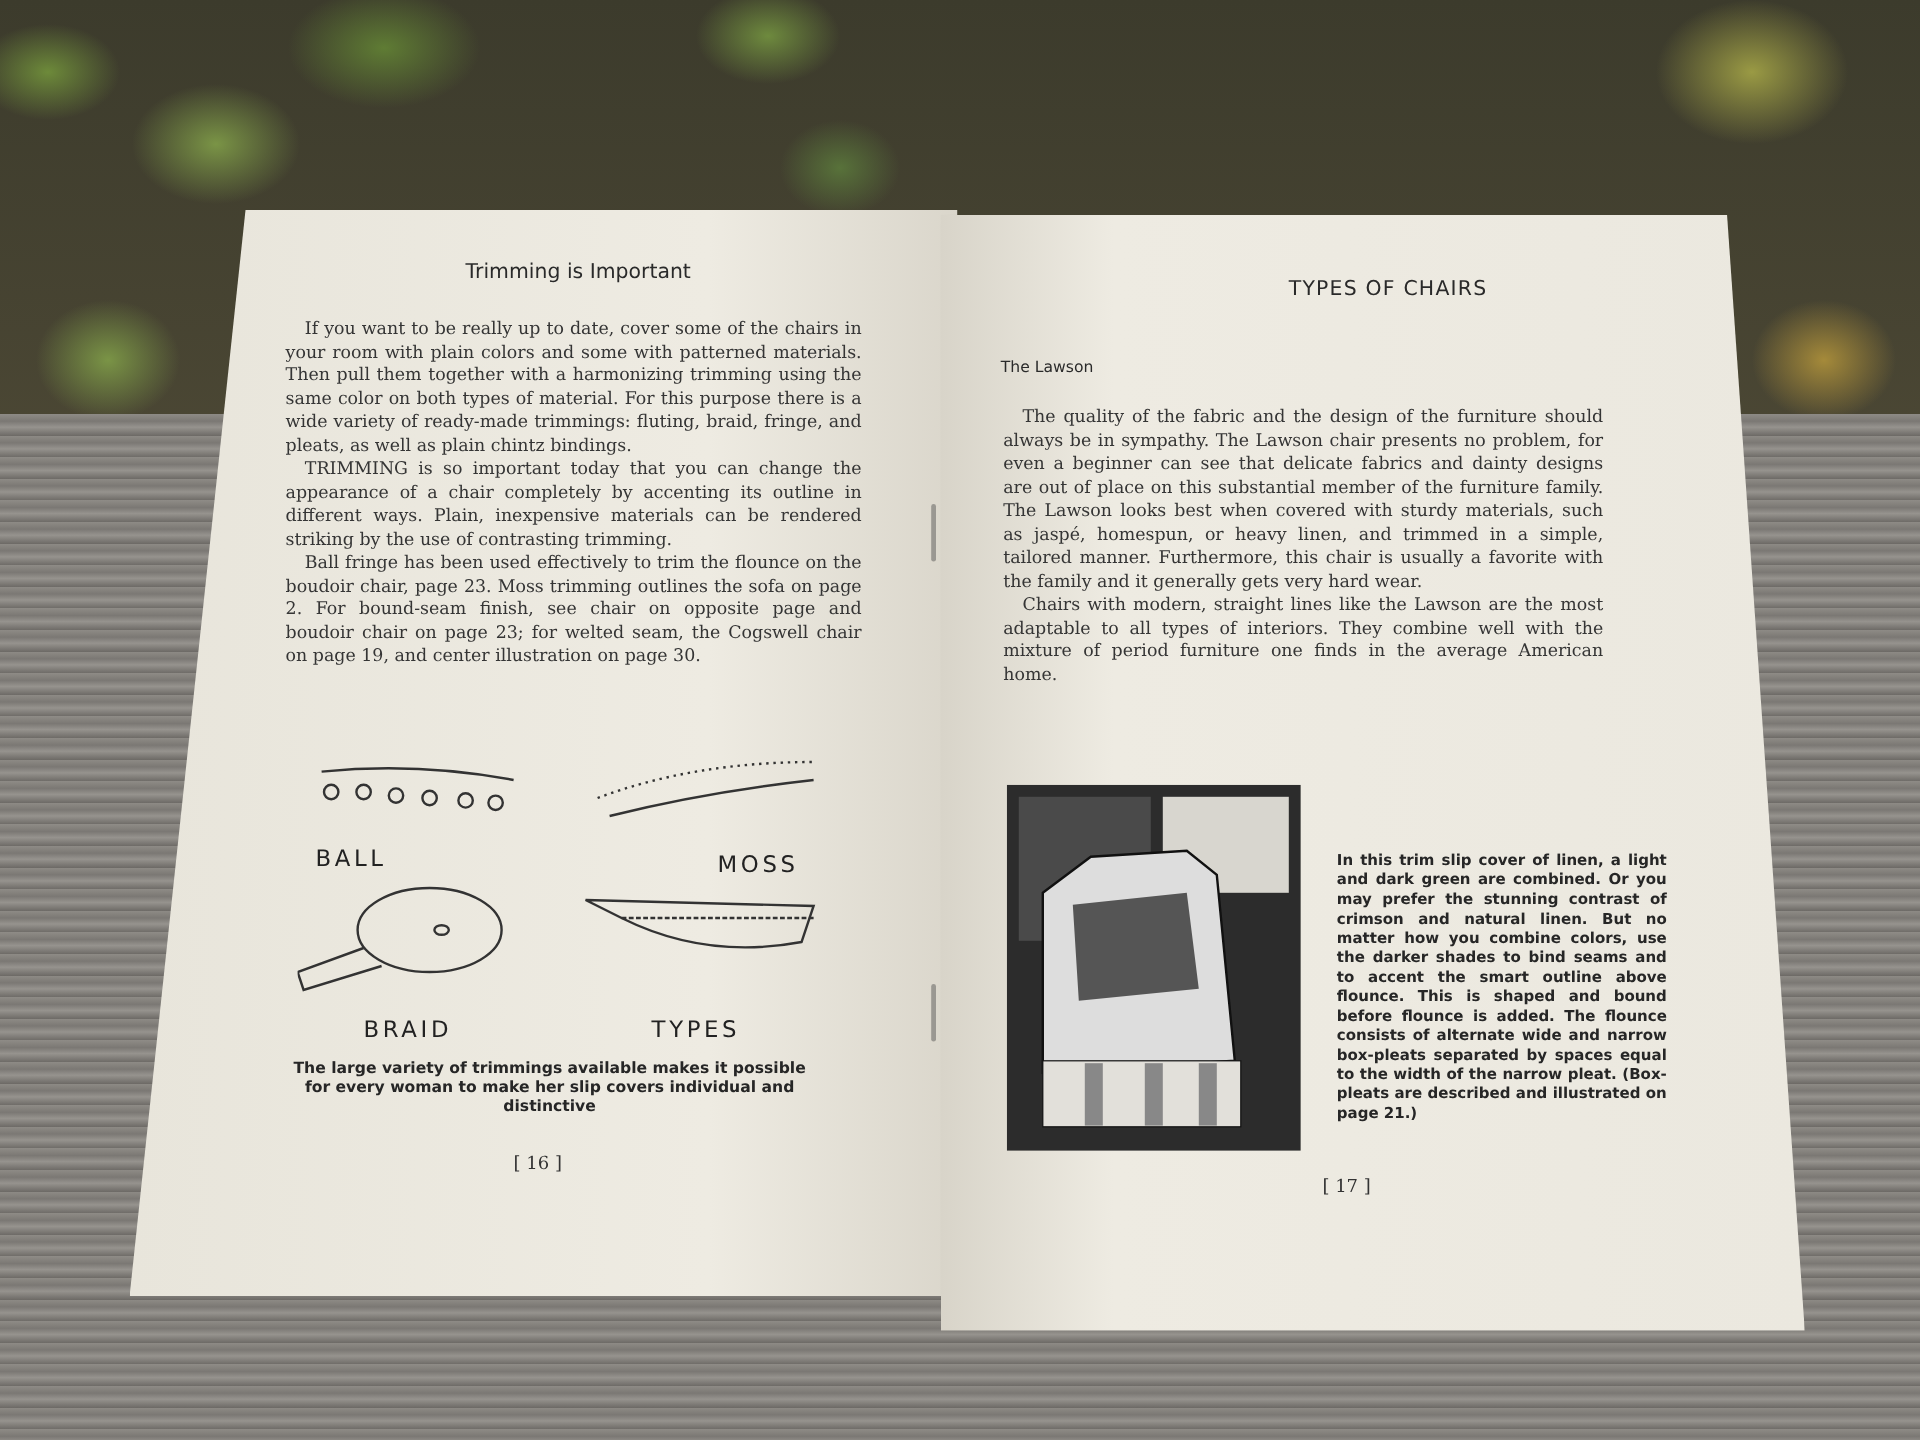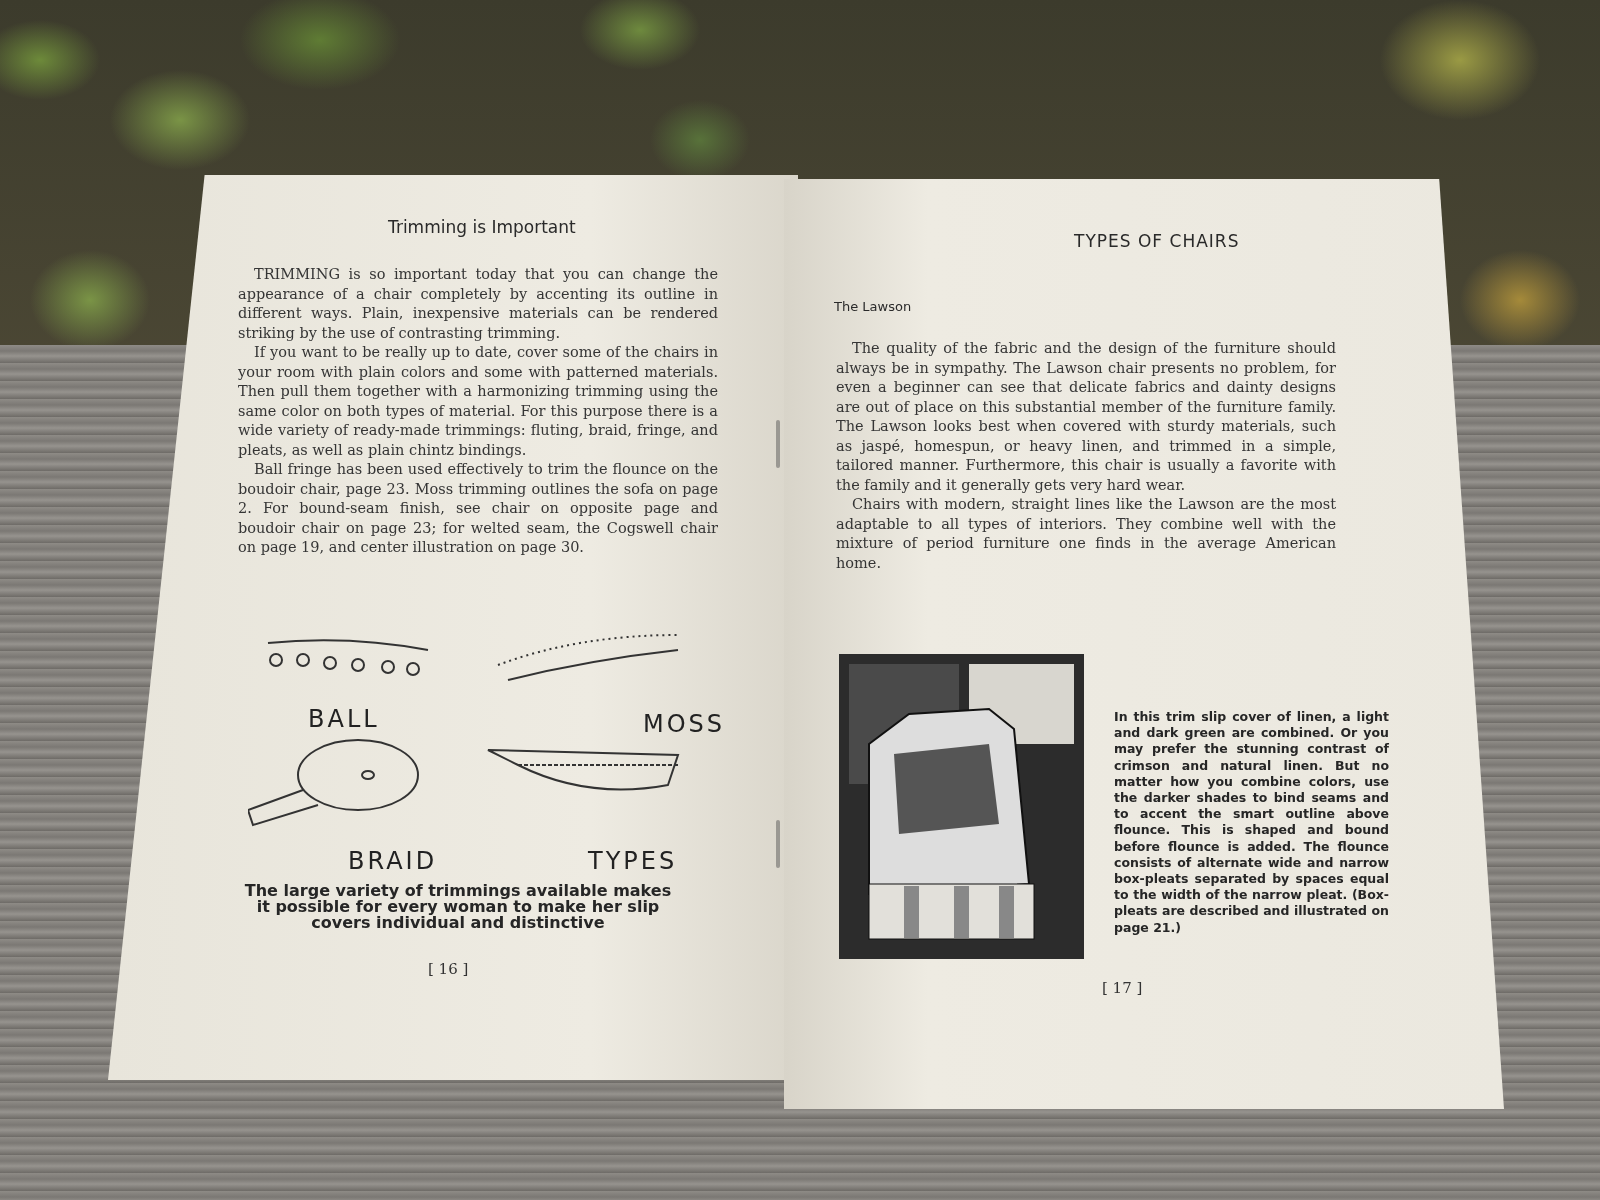--- a/index.html
+++ b/index.html
@@ -22,37 +22,37 @@
   .book{position:absolute;left:108px;top:155px;width:1410px;height:935px;}
   .page{position:absolute;background:#ece9e0;box-shadow:0 4px 14px rgba(0,0,0,.45);}
   .page.left{left:0;top:20px;width:690px;height:905px;background:linear-gradient(90deg,#e8e5db 0%,#eeebe2 70%,#dad6cb 100%);
     clip-path:polygon(14% 0,100% 0,100% 100%,0 100%);}
   .page.right{left:676px;top:0;width:720px;height:930px;background:linear-gradient(90deg,#d8d4c9 0%,#eeebe2 20%,#ebe8df 100%);
     clip-path:polygon(0 0,91% 0,100% 100%,0 100%);margin-top:24px;}
   .staple{position:absolute;width:4px;height:48px;background:#9a9892;border-radius:2px;}
   .title{position:absolute;font-family:"DejaVu Sans",sans-serif;font-weight:normal;color:#2a2a2a;}
   .body{position:absolute;font-size:14.5px;line-height:19.5px;color:#353535;text-align:justify;}
   .body p{margin:0;text-indent:16px;}
-  .trim-label{position:absolute;font-family:"DejaVu Sans",sans-serif;font-size:24px;letter-spacing:3px;color:#222;margin-left:45px;}
-  .caption{position:absolute;font-family:"DejaVu Sans",sans-serif;font-weight:bold;font-size:16px;line-height:16px;color:#262626;}
+  .trim-label{position:absolute;font-family:"DejaVu Sans",sans-serif;font-size:19px;letter-spacing:3px;color:#222;}
+  .caption{position:absolute;font-family:"DejaVu Sans",sans-serif;font-weight:bold;font-size:13px;line-height:16px;color:#262626;}
   .pageno{position:absolute;font-size:15px;color:#333;}
   .illus{position:absolute;}
 </style>
 </head>
 <body>
 
 <div class="foliage"></div>
 <div class="bench"></div>
 
 <div class="book">
   <div class="page left">
     <div class="title" style="left:280px;top:42px;font-size:17px;">Trimming is Important</div>
     <div class="body" style="left:130px;top:90px;width:480px;">
+      <p>If you want to be really up to date, cover some of the chairs in your room with plain colors and some with patterned materials. Then pull them together with a harmonizing trimming using the same color on both types of material. For this purpose there is a wide variety of ready-made trimmings: fluting, braid, fringe, and pleats, as well as plain chintz bindings.</p>
       <p>TRIMMING is so important today that you can change the appearance of a chair completely by accenting its outline in different ways. Plain, inexpensive materials can be rendered striking by the use of contrasting trimming.</p>
-      <p>If you want to be really up to date, cover some of the chairs in your room with plain colors and some with patterned materials. Then pull them together with a harmonizing trimming using the same color on both types of material. For this purpose there is a wide variety of ready-made trimmings: fluting, braid, fringe, and pleats, as well as plain chintz bindings.</p>
       <p>Ball fringe has been used effectively to trim the flounce on the boudoir chair, page 23. Moss trimming outlines the sofa on page 2. For bound-seam finish, see chair on opposite page and boudoir chair on page 23; for welted seam, the Cogswell chair on page 19, and center illustration on page 30.</p>
     </div>
 
     <svg class="illus" style="left:140px;top:450px" width="440" height="250">
       <g stroke="#333" fill="none" stroke-width="2">
         <path d="M20 18 Q100 10 180 25"></path>
         <circle cx="28" cy="35" r="6"></circle>
           <circle cx="55" cy="35" r="6"></circle>
           <circle cx="82" cy="38" r="6"></circle>
         <circle cx="110" cy="40" r="6"></circle>

